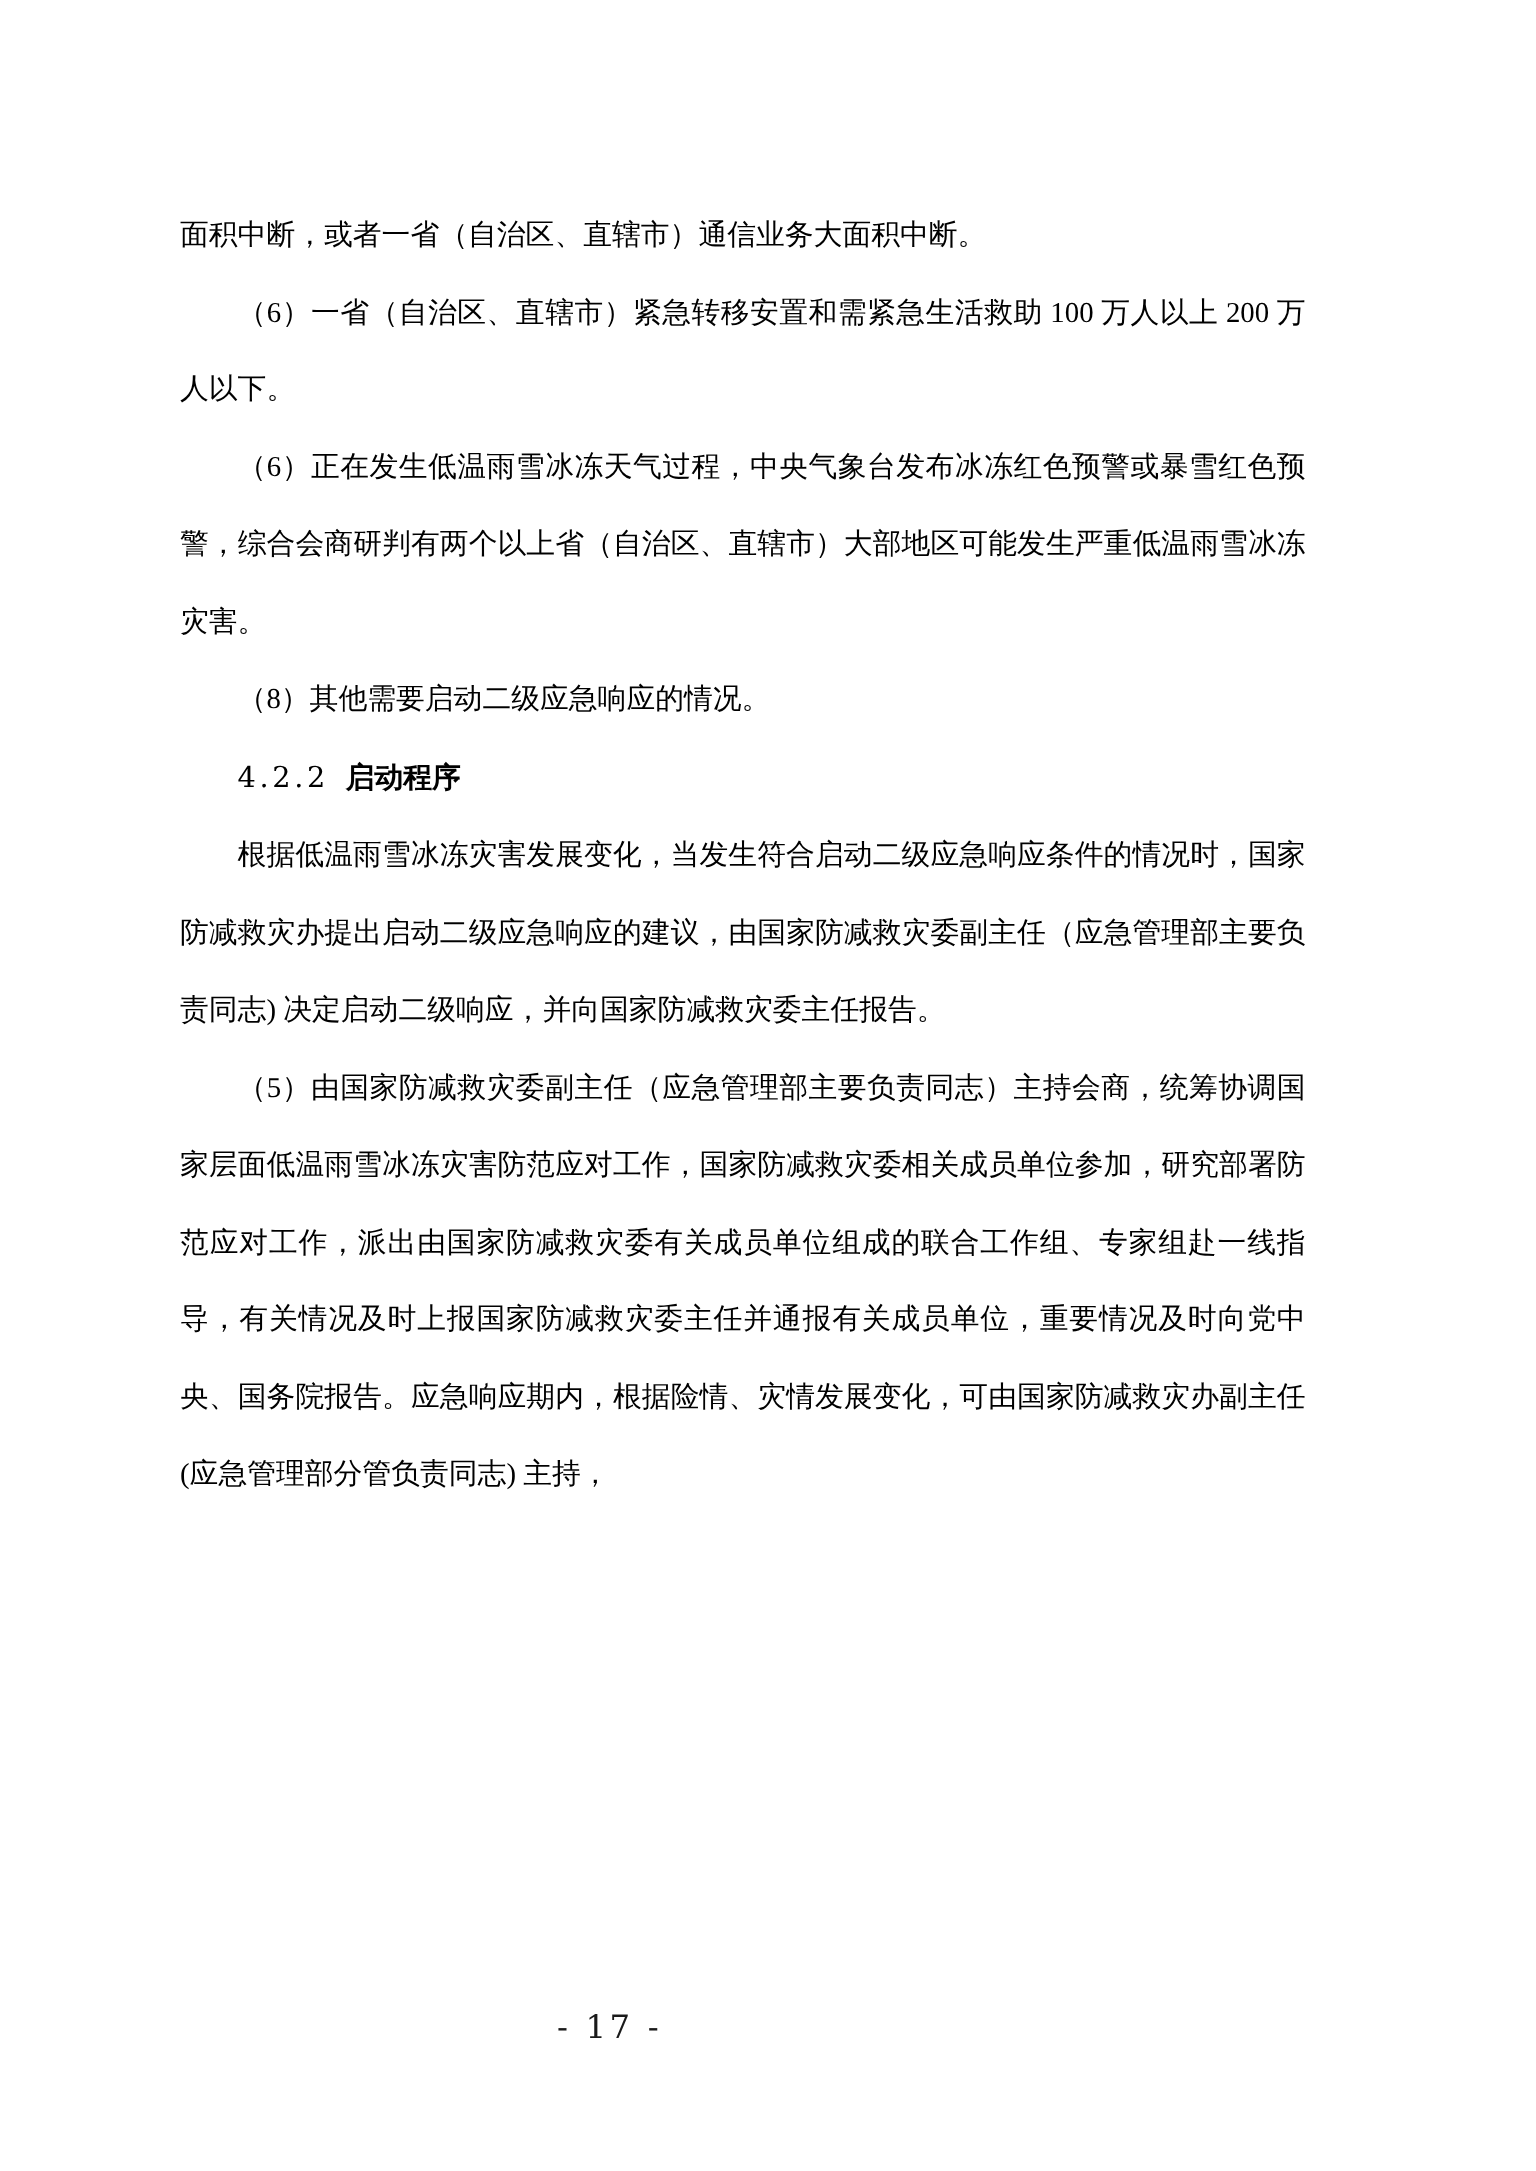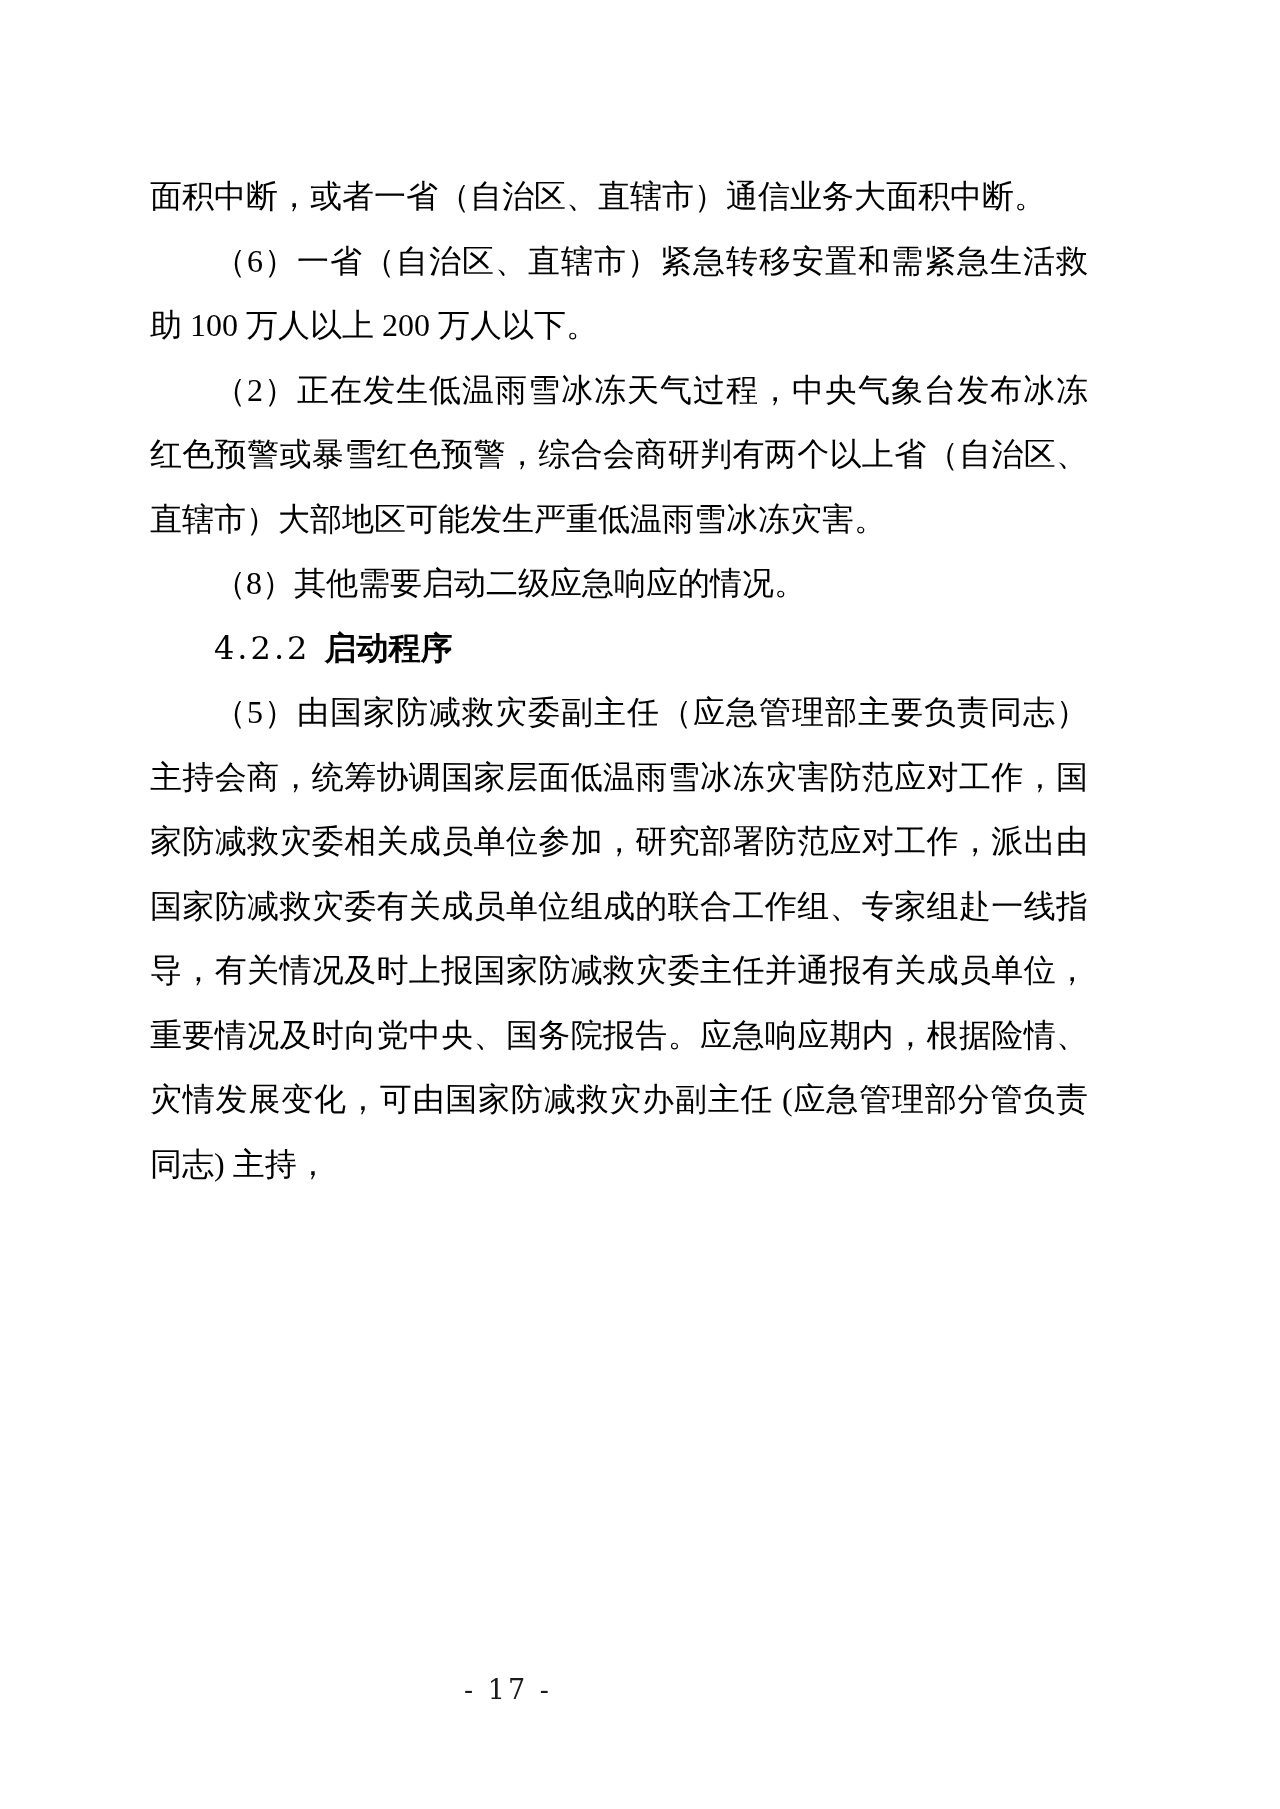--- a/index.html
+++ b/index.html
@@ -16,21 +16,21 @@
   .page {
     position: absolute;
     inset: 0;
     background: #ffffff;
   }
   .text-block {
     position: absolute;
     left: 150px;
     top: 164px;
     width: 938px;
-    font-size: 32px;
+    font-size: 24px;
     line-height: 64.5px;
     text-align: justify;
     letter-spacing: 0;
     word-break: break-all;
   }
   .para {
     margin: 0;
     padding: 0;
   }
   .para.indent {
@@ -64,28 +64,29 @@
 </head>
 <body>
 
 <div class="page">
   <main class="text-block">
 
     <p class="para">面积中断，或者一省（自治区、直辖市）通信业务大面积中断。</p>
 
     <p class="para indent">（6）一省（自治区、直辖市）紧急转移安置和需紧急生活救助 100 万人以上 200 万人以下。</p>
 
-    <p class="para indent">（2）正在发生低温雨雪冰冻天气过程，中央气象台发布冰冻红色预警或暴雪红色预警，综合会商研判有两个以上省（自治区、直辖市）大部地区可能发生严重低温雨雪冰冻灾害。</p>
+    <p class="para indent">（6）正在发生低温雨雪冰冻天气过程，中央气象台发布冰冻红色预警或暴雪红色预警，综合会商研判有两个以上省（自治区、直辖市）大部地区可能发生严重低温雨雪冰冻灾害。</p>
 
     <p class="para indent">（8）其他需要启动二级应急响应的情况。</p>
 
     <p class="para indent heading">
       <span class="h-num">4.2.2</span><span class="h-title">启动程序</span>
     </p>
 
+    <p class="para indent">根据低温雨雪冰冻灾害发展变化，当发生符合启动二级应急响应条件的情况时，国家防减救灾办提出启动二级应急响应的建议，由国家防减救灾委副主任（应急管理部主要负责同志) 决定启动二级响应，并向国家防减救灾委主任报告。</p>
 
 
     <p class="para indent">（5）由国家防减救灾委副主任（应急管理部主要负责同志）主持会商，统筹协调国家层面低温雨雪冰冻灾害防范应对工作，国家防减救灾委相关成员单位参加，研究部署防范应对工作，派出由国家防减救灾委有关成员单位组成的联合工作组、专家组赴一线指导，有关情况及时上报国家防减救灾委主任并通报有关成员单位，重要情况及时向党中央、国务院报告。应急响应期内，根据险情、灾情发展变化，可由国家防减救灾办副主任 (应急管理部分管负责同志) 主持，</p>
 
   </main>
 
   <footer class="footer">
     <span>- 17 -</span>
   </footer>
 </div>

